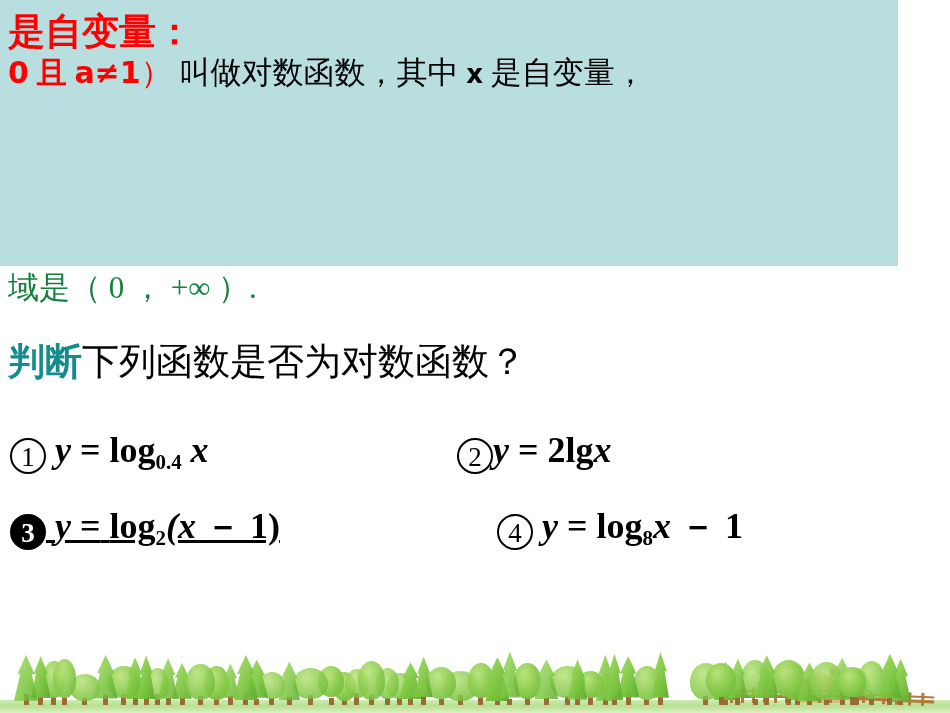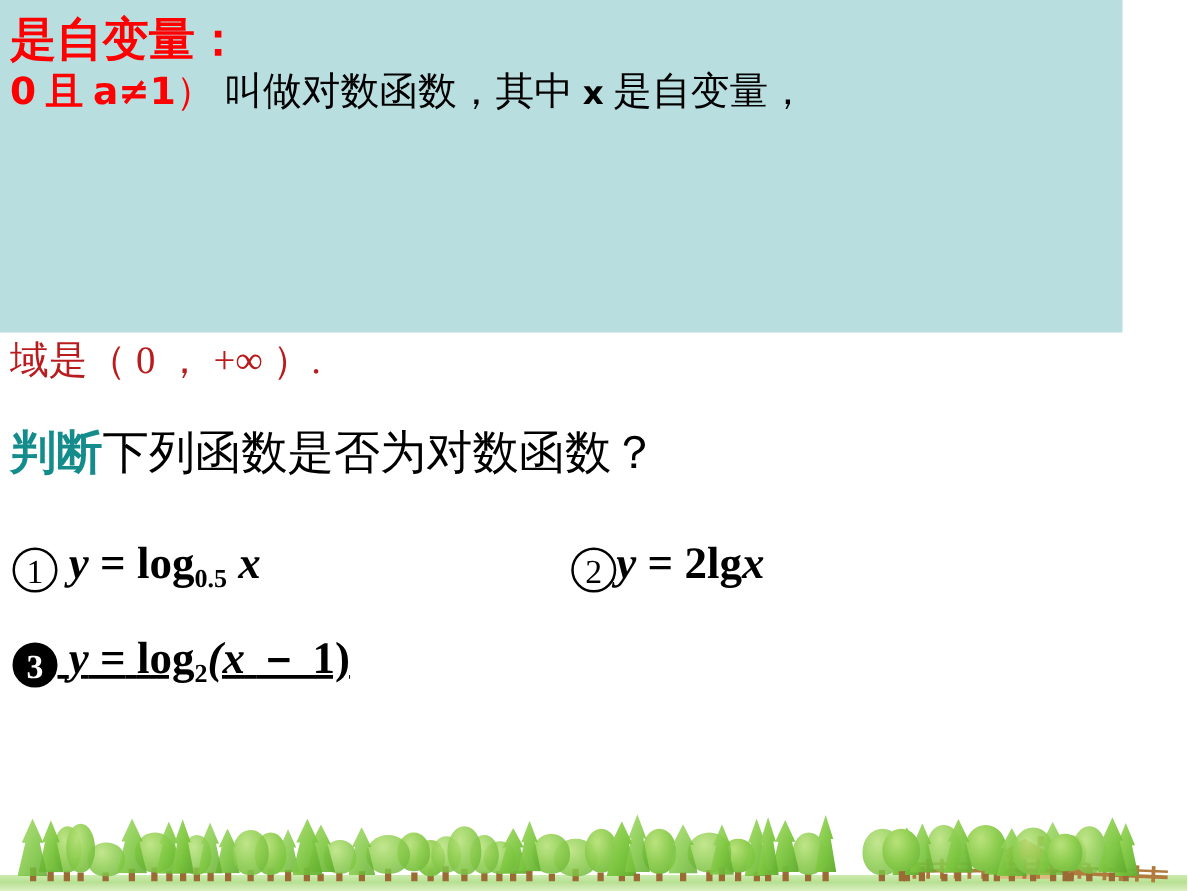--- a/index.html
+++ b/index.html
@@ -81,21 +81,21 @@
 
   .spacer-gap { display: inline-block; width: 150px; }
 
   
   #domain-line {
     position: absolute;
     left: 8px;
     top: 268px;
     font-size: 31px;
     line-height: 40px;
-    color: #b91c1c;
+    color: #15803d;
     white-space: nowrap;
   }
 
   #judge-line {
     position: absolute;
     left: 8px;
     top: 338px;
     font-size: 37px;
     line-height: 48px;
     color: #000;
@@ -297,21 +297,21 @@
 </div>
 
 <div id="equations">
 
   <div class="eq-row">
 
     <div class="eq eq-pos-1">
       <span class="num-circle">1</span>
       <span class="var">y</span>
       <span class="op">=</span>
-      <span class="fnname">log</span><span class="esub">0.5</span>
+      <span class="fnname">log</span><span class="esub">0.4</span>
       <span class="var">x</span>
     </div>
 
     <div class="eq eq-pos-2">
       <span class="num-circle">2</span><span class="var">y</span>
       <span class="op">=</span>
       <span class="fnname">2lg</span><span class="var">x</span>
     </div>
 
   </div>
@@ -319,20 +319,27 @@
   <div class="eq-row">
 
     <div class="eq eq-pos-3">
       <span class="num-circle filled">3</span>
       <span class="var">y</span>
       <span class="op">=</span>
       <span class="fnname">log</span><span class="esub">2</span><span class="var">(x</span>
       <span class="op">－ 1)</span>
     </div>
 
+    <div class="eq eq-pos-4">
+      <span class="num-circle">4</span>
+      <span class="var">y</span>
+      <span class="op">=</span>
+      <span class="fnname">log</span><span class="esub">8</span><span class="var">x</span>
+      <span class="op">－ 1</span>
+    </div>
 
   </div>
 </div>
 
 <div id="scenery">
   <div id="ground"></div>
   <div id="tree-row">
       <div class="tree" style="left: 14px; width: 24.0781px; height: 53.9329px; z-index: 46;">
         <div class="trunk" style="height: 11.4457px;"></div>
         <div class="canopy cone" style="width: 24.0781px; height: 45.9329px; bottom: 4.22884px; opacity: 0.853108;"></div>

